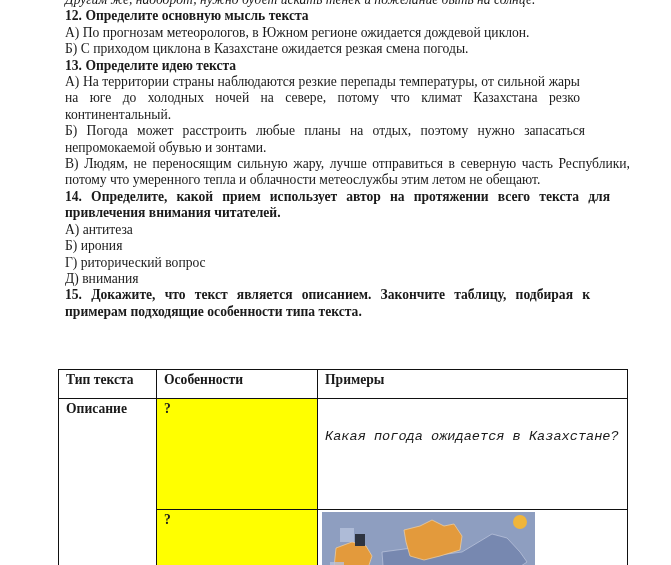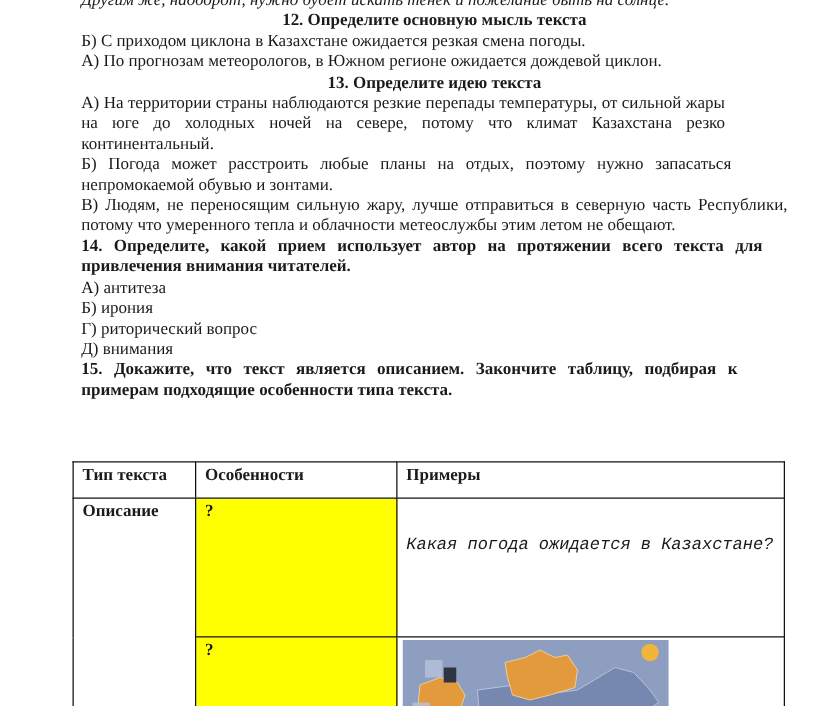--- a/index.html
+++ b/index.html
@@ -4,21 +4,21 @@
 <style>
   html, body { margin: 0; padding: 0; }
   body {
     width: 671px; height: 565px; overflow: hidden; background: #ffffff;
     font-family: "Liberation Serif", "DejaVu Serif", serif; color: #1a1a1a;
     position: relative;
   }
   .doc { position: absolute; left: 65px; top: -8px; width: 565px; font-size: 13.6px; line-height: 16.4px; }
   .line { white-space: nowrap; }
   .cut { font-style: italic; }
-  .q { font-weight: bold; text-align: center; }
+  .q { font-weight: bold; }
   .justify { text-align: justify; text-align-last: left; white-space: normal; }
   table.t {
     position: absolute; left: 58px; top: 369px; width: 570px;
     border-collapse: collapse; font-size: 13.6px; line-height: 16px;
   }
   table.t td { border: 1.3px solid #111; vertical-align: top; padding: 2px 7px; }
   .c1 { width: 83px; }
   .c2 { width: 146px; margin-top: 48px; }
   .hdr td { height: 24px; font-weight: bold; font-family: Liberation Serif, serif; }
   .r1 td { height: 78px; }
@@ -29,22 +29,22 @@
   .map-cell { padding: 2px 2px 0 4px !important; }
   .map { display: block; width: 213px; height: 84px; }
 </style>
 </head>
 <body>
 
 <div class="doc">
   <div class="line cut">Другим же, наоборот, нужно будет искать тенек и пожелание быть на солнце.</div>
 
   <div class="line q">12. Определите основную мысль текста</div>
+  <div class="line">А) По прогнозам метеорологов, в Южном регионе ожидается дождевой циклон.</div>
   <div class="line">Б) С приходом циклона в  Казахстане ожидается резкая смена погоды.</div>
-  <div class="line">А) По прогнозам метеорологов, в Южном регионе ожидается дождевой циклон.</div>
 
   <div class="line q">13. Определите идею текста</div>
   <div class="justify" style="width:515px">А) На территории страны наблюдаются резкие перепады температуры, от сильной жары на юге до холодных ночей на севере, потому что климат Казахстана  резко континентальный.</div>
   <div class="justify" style="width:520px">Б) Погода может расстроить любые планы на отдых, поэтому нужно запасаться непромокаемой обувью и зонтами.</div>
   <div class="justify">В) Людям, не переносящим сильную жару,  лучше отправиться в северную часть Республики, потому что умеренного тепла и облачности метеослужбы этим летом не обещают.</div>
 
   <div class="q justify" style="width:545px">14. Определите,  какой прием использует автор на протяжении всего текста для привлечения внимания читателей.</div>
   <div class="line">А) антитеза</div>
   <div class="line">Б) ирония</div>
   <div class="line">Г) риторический вопрос</div>

